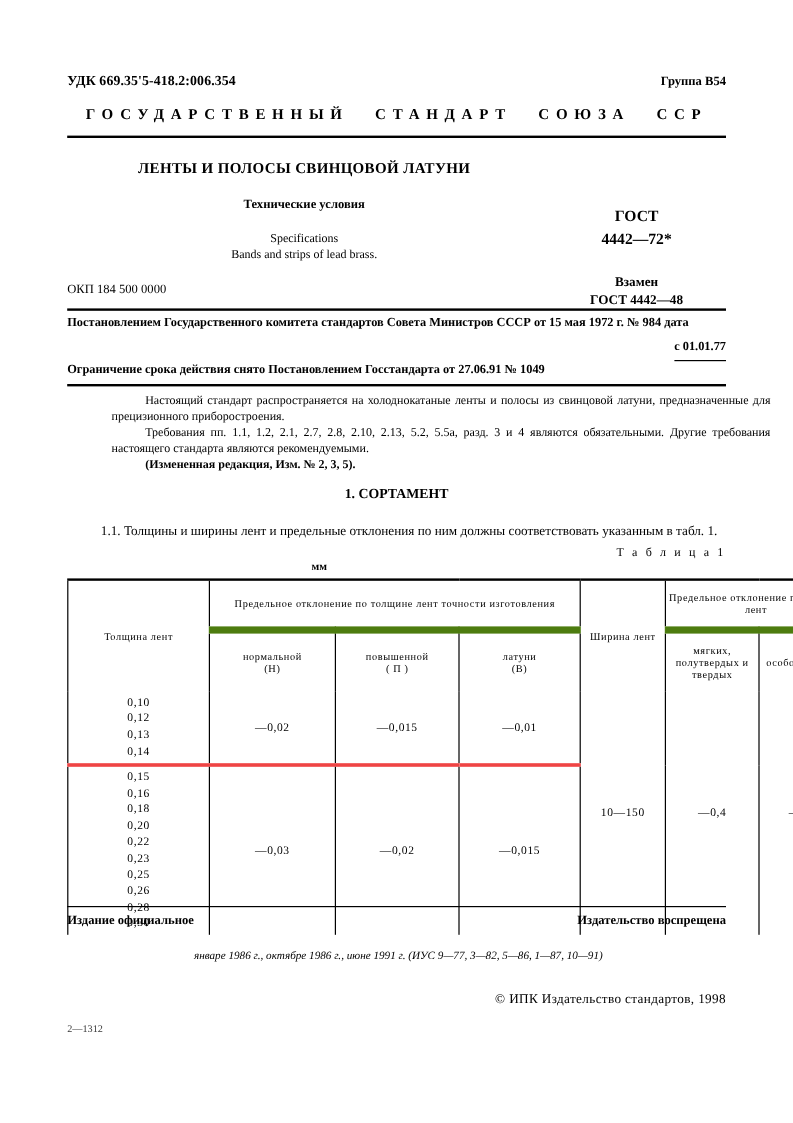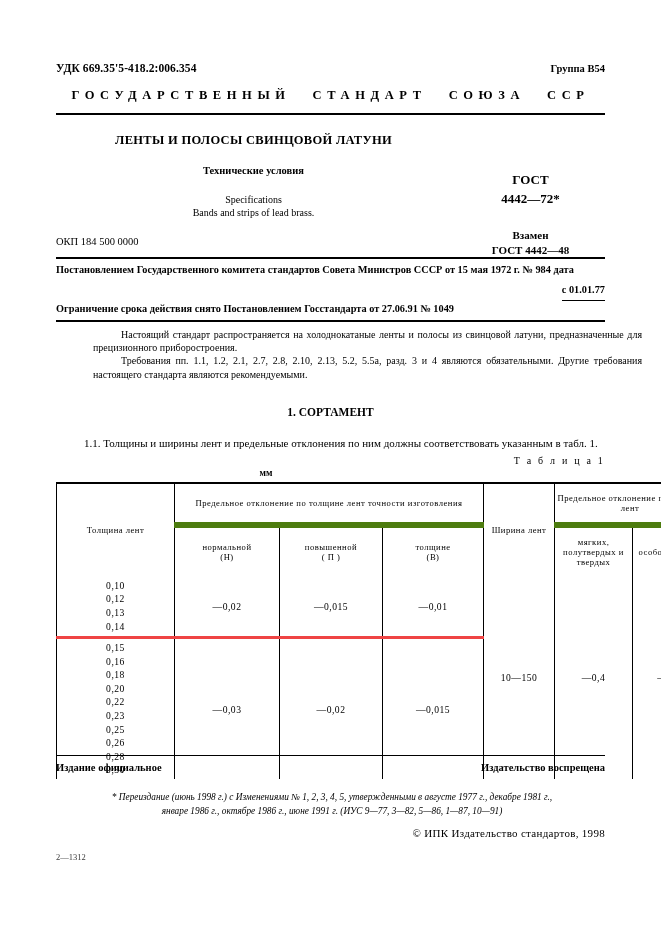--- a/index.html
+++ b/index.html
@@ -297,20 +297,21 @@
       <div>Постановлением Государственного комитета стандартов Совета Министров СССР от 15 мая 1972 г. № 984 дата</div>
       <div class="decree-date"><span>с 01.01.77</span></div>
     </div>
     <div class="decree-2">Ограничение срока действия снято Постановлением Госстандарта от 27.06.91 № 1049</div>
 
     <div class="rule-thick" style="top:320px;"></div>
 
     <div class="body-text">
       <p class="ind">Настоящий стандарт распространяется на холоднокатаные ленты и полосы из свинцовой латуни, предназначенные для прецизионного приборостроения.</p>
       <p class="ind">Требования пп. 1.1, 1.2, 2.1, 2.7, 2.8, 2.10, 2.13, 5.2, 5.5а, разд. 3 и 4 являются обязательными. Другие требования настоящего стандарта являются рекомендуемыми.</p>
+      <p class="bold">(Измененная редакция, Изм. № 2, 3, 5).</p>
     </div>
 
     <div class="section-heading">1. СОРТАМЕНТ</div>
 
     <div class="para-11">1.1. Толщины и ширины лент и предельные отклонения по ним должны соответствовать указанным в табл. 1.</div>
 
     <div class="tbl-caption">Т а б л и ц а  1</div>
     <div class="unit-label">мм</div>
 
     <div class="table-wrap">
@@ -334,21 +335,21 @@
           <tr>
             <th class="hdr-h2">
               <span>нормальной</span><br>
               <span>(Н)</span>
             </th>
             <th>
               <span>повышенной</span><br>
               <span>( П )</span>
             </th>
             <th>
-              <span>толщине</span><br>
+              <span>латуни</span><br>
               <span>(В)</span>
             </th>
             <th>мягких, полутвердых и твердых</th>
             <th class="no-r">особо-твердых</th>
           </tr>
         </thead>
         <tbody>
           <tr>
             <td class="no-l thick-list tall-s">
                 <div>0,10</div>
@@ -384,21 +385,20 @@
       </table>
     </div>
 
     <div class="foot-rule"></div>
     <div class="foot-row">
       <span>Издание официальное</span>
       <span>Издательство воспрещена</span>
     </div>
 
     <div class="footnote">
-      <div>* Переиздание (июнь 1998 г.) с Изменениями № 1, 2, 3, 4, 5, утвержденными в августе 1977 г., декабре 1981 г.,</div>
       <div>январе 1986 г., октябре 1986 г., июне 1991 г.  (ИУС  9—77, 3—82, 5—86, 1—87, 10—91)</div>
     </div>
 
     <div class="copyright">© ИПК Издательство стандартов, 1998</div>
     <div class="page-sig">2—1312</div>
 
   </div>
 </div>
 
 </body></html>

